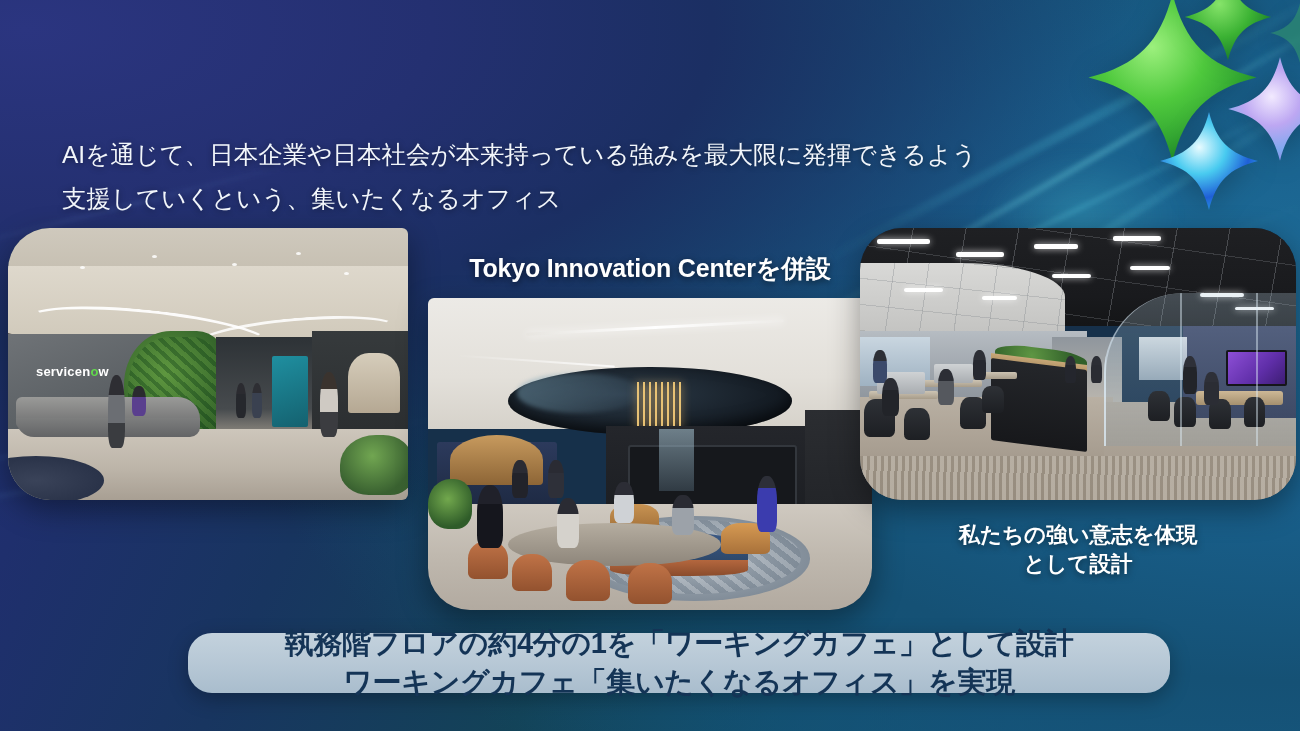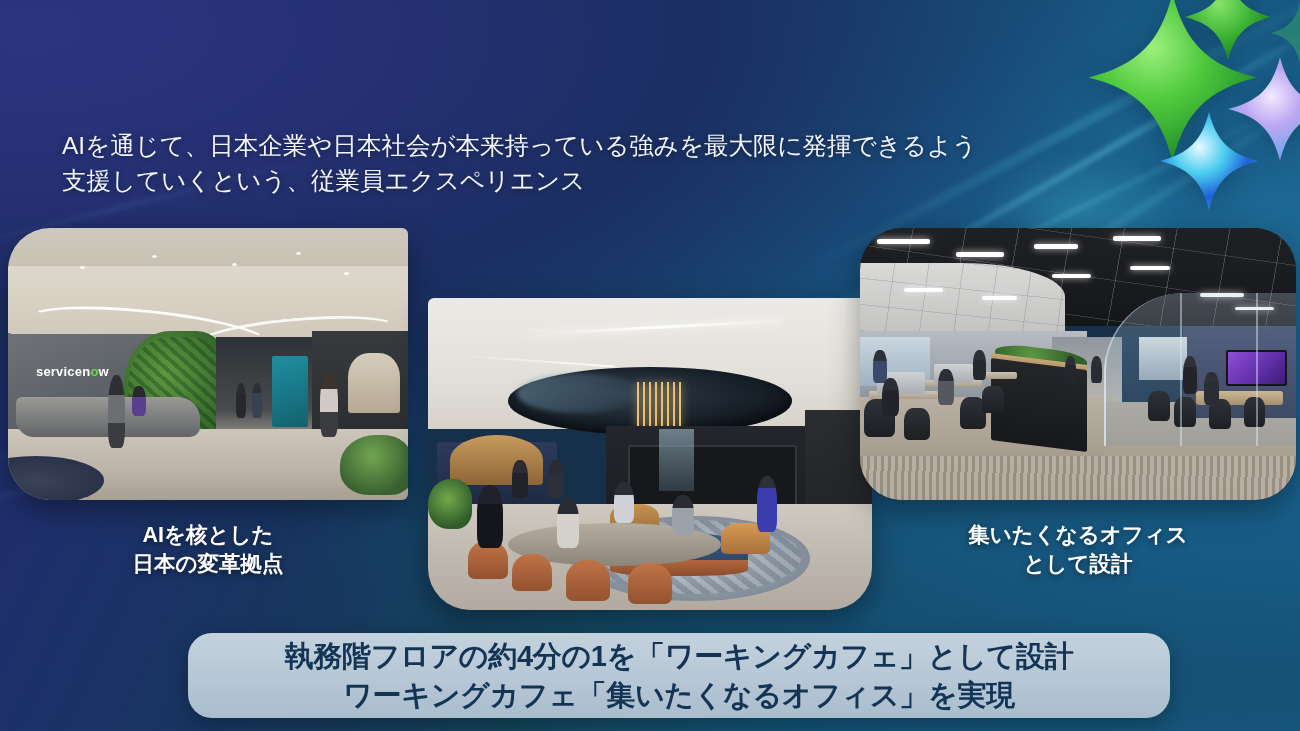--- a/index.html
+++ b/index.html
@@ -49,21 +49,21 @@
   .headline{
     position:absolute;left:60px;top:36px;width:1060px;
     font-size:61px;font-weight:700;letter-spacing:-1px;line-height:1.06;
     color:#4ed046;text-shadow:0 2px 10px rgba(0,0,0,.30);white-space:nowrap;
   }
   .subhead{
     position:absolute;left:62px;top:129px;width:1030px;
     font-size:24.5px;font-weight:400;line-height:1.42;color:#f2f6fb;
     text-shadow:0 1px 6px rgba(0,0,0,.45);
   }
-  .subhead span{display:block;}
+  .subhead span{display:block;margin-top:9px;}
 
   
   .photo{position:absolute;overflow:hidden;background:#16304a;
     box-shadow:0 10px 30px rgba(0,0,0,.38);}
   .photo .scene{position:absolute;inset:0;border-radius:26px;}
 
   .photo-left{left:8px;top:228px;width:400px;height:272px;
     border-radius:42px 6px 6px 42px;}
   .photo-right{left:860px;top:228px;width:436px;height:272px;
     border-radius:42px 42px 42px 42px;}
@@ -256,21 +256,21 @@
   }
   .cap-right{
     position:absolute;left:860px;top:521px;width:436px;text-align:center;
     font-size:21.5px;font-weight:700;line-height:1.36;color:#ffffff;
     text-shadow:0 2px 7px rgba(0,0,0,.55);
   }
   .cap-left span,.cap-right span{display:block;}
 
   
   .banner{
-    position:absolute;left:188px;top:633px;width:982px;height:85px;
+    position:absolute;left:188px;top:633px;width:982px;height:60px;
     background:linear-gradient(180deg,#c3d2dd 0%,#b6c7d5 55%,#a9bdcd 100%);
     border-radius:24px;display:flex;flex-direction:column;
     align-items:center;justify-content:center;
     box-shadow:0 6px 20px rgba(0,0,0,.28);
   }
   .banner span{
     display:block;color:#143456;font-size:29px;font-weight:700;
     line-height:1.33;letter-spacing:-.3px;white-space:nowrap;
   }
 </style>
@@ -347,23 +347,24 @@
 
   <div class="star" style="left:1269px;top:2px;opacity:.8;">
     <svg width="62" height="62" viewBox="0 0 100 100">
       <path d="M50 2 C57 30 70 43 98 50 C70 57 57 70 50 98 C43 70 30 57 2 50 C30 43 43 30 50 2 Z" fill="#2f8f6e" opacity="0.85"></path>
     </svg>
   </div>
 
 
   <div class="subhead">
     <span>AIを通じて、日本企業や日本社会が本来持っている強みを最大限に発揮できるよう</span>
-    <span>支援していくという、従業員エクスペリエンス</span>
-  </div>
-
+    <span>支援していくという、集いたくなるオフィス</span>
+  </div>
+
+  <div class="cap-center">Tokyo Innovation Centerを併設</div>
 
   <div class="photo photo-left">
     <div class="scene">
       <div class="l-ceil"></div>
       <div class="l-dark"></div>
       <div class="l-duct"></div>
       <div class="l-ceilcurve"></div>
       <div class="l-arc"></div>
       <div class="l-arc2"></div>
       <div class="dot" style="left:18%;top:14%;"></div>
@@ -477,27 +478,23 @@
         <div class="rp rp2"></div>
         <div class="rp rp3"></div>
       <div class="rp rp4"></div>
         <div class="rp rp5"></div>
         <div class="rp rp6"></div>
       <div class="rp rp7"></div>
         <div class="rp rp8"></div>
     </div>
   </div>
 
-  <div class="cap-left">
-    <span>AIを核とした</span>
-    <span>日本の変革拠点</span>
-  </div>
 
   <div class="cap-right">
-    <span>集いたくなるオフィス</span>
+    <span>私たちの強い意志を体現</span>
     <span>として設計</span>
   </div>
 
   <div class="banner">
     <span>執務階フロアの約4分の1を「ワーキングカフェ」として設計</span>
     <span>ワーキングカフェ「集いたくなるオフィス」を実現</span>
   </div>
 
 </div>
 

